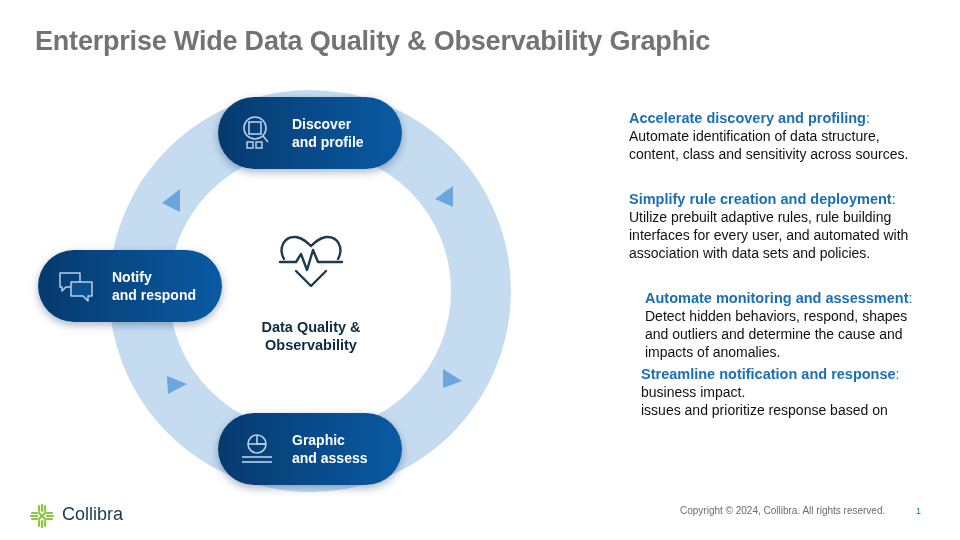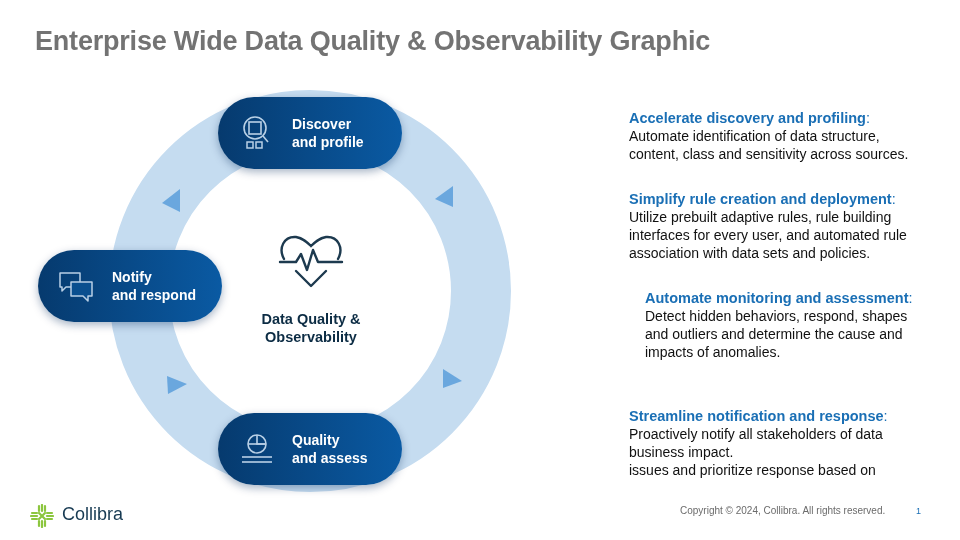--- a/index.html
+++ b/index.html
@@ -28,37 +28,37 @@
     }
     .pill .lbl span { display: block; white-space: nowrap; }
 
     .pill-discover { left: 210px; top: 97px; }
     .pill-notify   { left: 30px;  top: 250px; }
     .pill-create   { left: 405px; top: 250px; }
     .pill-monitor  { left: 210px; top: 413px; }
 
     .center-icon { position: absolute; left: 270px; top: 234px; width: 66px; height: 56px; }
     .center-label {
-      position: absolute; left: 222px; top: 310px; width: 162px;
+      position: absolute; left: 222px; top: 318px; width: 162px;
       text-align: center; font-size: 14.5px; font-weight: bold;
       color: #0c2c44; line-height: 18px;
     }
     .center-label span { display: block; }
 
     .desc { position: absolute; left: 629px; width: 310px; }
     .desc .head {
       font-size: 14.5px; font-weight: bold; color: #1a6fb5; line-height: 18px; white-space: nowrap;
     }
     .desc .head .colon { font-weight: normal; }
     .desc .body { font-size: 14px; color: #111111; line-height: 18px; }
     .desc .body span { display: block; white-space: nowrap; }
     .d1 { top: 109px; }
     .d2 { top: 190px; }
     .d3 { top: 289px; margin-left: 16px; }
-    .d4 { top: 407px; }
+    .d4 { top: 365px; margin-left: 12px; }
 
     .logo { position: absolute; left: 30px; top: 504px; display: flex; align-items: flex-start; }
     .logo svg { width: 24px; height: 24px; }
     .logo .brand { margin-left: 8px; font-size: 18px; color: #173a52; font-weight: normal; }
 
     .copyright { position: absolute; left: 680px; top: 505px; font-size: 10px; color: #6b6b6b; white-space: nowrap; }
     .page-num { position: absolute; left: 916px; top: 506px; font-size: 9px; color: #1a6fb5; }
   </style>
 </head>
 <body>
@@ -109,21 +109,21 @@
 
   <div class="pill pill-monitor">
     <svg class="ico" viewBox="0 0 38 38">
       <circle cx="19" cy="14" r="9" fill="none" stroke="#b9d0e6" stroke-width="1.6"></circle>
       <polyline points="19,5 19,14 27,14" fill="none" stroke="#b9d0e6" stroke-width="1.6"></polyline>
       <line x1="10" y1="14" x2="28" y2="14" stroke="#b9d0e6" stroke-width="1.6"></line>
       <line x1="4" y1="27" x2="34" y2="27" stroke="#b9d0e6" stroke-width="1.6"></line>
       <line x1="4" y1="32" x2="34" y2="32" stroke="#b9d0e6" stroke-width="1.6"></line>
     </svg>
     <div class="lbl">
-      <span>Quality</span>
+      <span>Graphic</span>
       <span>and assess</span>
     </div>
   </div>
 
   <svg class="center-icon" viewBox="0 0 66 56">
     <path d="M6 25 C0 14 6 2 18 3 C25 4 29 8 33 12 C37 8 41 4 48 3 C60 2 66 14 60 25" fill="none" stroke="#1d3a4f" stroke-width="2.4" stroke-linecap="round"></path>
     <polyline points="2,28 18,28 23,20 29,36 35,16 40,28 64,28" fill="none" stroke="#1d3a4f" stroke-width="2.4" stroke-linejoin="round" stroke-linecap="round"></polyline>
     <polyline points="18,37 33,52 48,37" fill="none" stroke="#1d3a4f" stroke-width="2.4" stroke-linecap="round" stroke-linejoin="round"></polyline>
   </svg>
   <div class="center-label">
@@ -137,38 +137,37 @@
   <div class="body">
     <span>Automate identification of data structure,</span>
     <span>content, class and sensitivity across sources.</span>
   </div>
 </div>
 
 <div class="desc d2">
   <div class="head"><span>Simplify rule creation and deployment</span><span class="colon">:</span></div>
   <div class="body">
     <span>Utilize prebuilt adaptive rules, rule building</span>
-    <span>interfaces for every user, and automated rule</span>
+    <span>interfaces for every user, and automated with</span>
     <span>association with data sets and policies.</span>
   </div>
 </div>
 
 <div class="desc d3">
   <div class="head"><span>Automate monitoring and assessment</span><span class="colon">:</span></div>
   <div class="body">
     <span>Detect hidden behaviors, respond, shapes</span>
     <span>and outliers and determine the cause and</span>
     <span>impacts of anomalies.</span>
   </div>
 </div>
 
 <div class="desc d4">
   <div class="head"><span>Streamline notification and response</span><span class="colon">:</span></div>
   <div class="body">
-    <span>Proactively notify all stakeholders of data</span>
     <span>business impact.</span>
     <span>issues and prioritize response based on</span>
   </div>
 </div>
 
 <div class="logo">
   <svg viewBox="0 0 24 24">
     <g stroke="#8cc63f" stroke-width="2.2" stroke-linecap="round">
       <line x1="9" y1="2" x2="9" y2="7"></line>
         <line x1="12" y1="1" x2="12" y2="7"></line>

